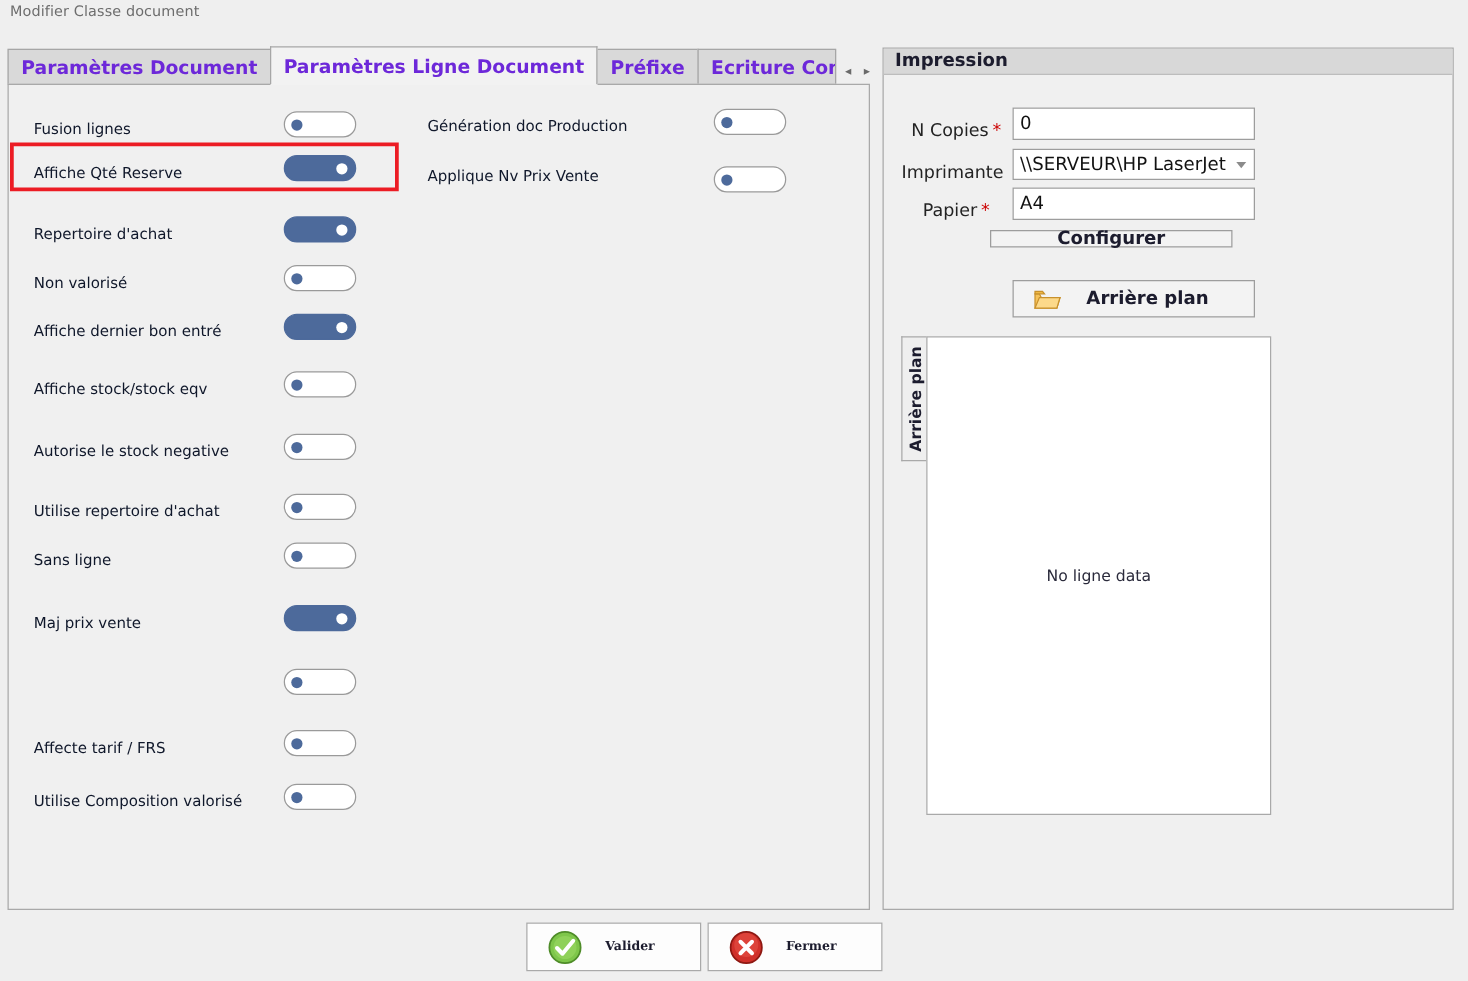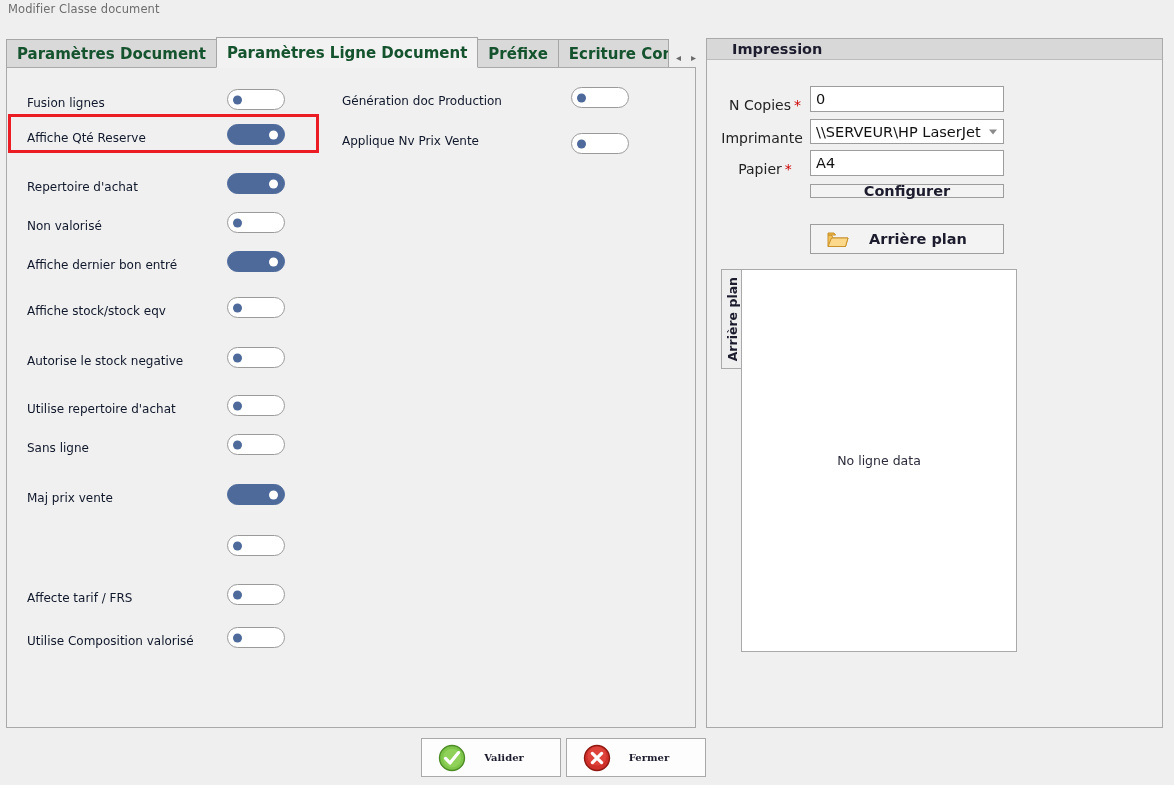--- a/index.html
+++ b/index.html
@@ -21,21 +21,21 @@
 
   
   .tabstrip {
     position: absolute; left: 6px; top: 38px;
     width: 690px; height: 30px;
     display: flex; align-items: flex-end;
   }
   .tab {
     height: 29px; padding: 0 10px;
     display: flex; align-items: center;
-    font-size: 15px; font-weight: bold; color: #14532d;
+    font-size: 15px; font-weight: bold; color: #6d28d9;
     background: #d9d9d9;
     border: 1px solid #a6a6a6;
     border-bottom: 1px solid #a6a6a6;
     margin-right: -1px;
     white-space: nowrap;
     font-family: "DejaVu Sans", "Liberation Sans", sans-serif;
   }
   .tab.active {
     background: #f2f2f2;
     border-bottom: 1px solid #f2f2f2;
@@ -110,21 +110,21 @@
     width: 457px; height: 690px;
     background: #f0f0f0;
     border: 1px solid #a9a9a9;
   }
   .panel-right-title {
     position: absolute; left: 0; top: 0;
     width: 100%; height: 21px;
     background: #d8d8d8;
     border-bottom: 1px solid #bdbdbd;
     font-size: 14.5px; font-weight: bold; color: #1c1c2e;
-    display: flex; align-items: center; padding-left: 25px;
+    display: flex; align-items: center; padding-left: 9px;
   }
   .fld-label {
     position: absolute;
     font-size: 14px; color: #232323;
     white-space: nowrap;
     text-align: center;
   }
   .req { color: #cc0000; font-size: 14px; margin-left: 3px; }
   .fld-input {
     position: absolute;
@@ -306,21 +306,21 @@
       <span class="combo-arrow"></span>
     </div>
 
     <div class="fld-label" style="left:14px; top:122px; width:88px;">
       <span>Papier</span><span class="req">*</span>
     </div>
     <div class="fld-input" style="left:103px; top:111px; width:194px; height:26px;">
       <span>A4</span>
     </div>
 
-    <div class="btn-flat" style="left:103px; top:145px; width:194px; height:14px;align-items:center;">
+    <div class="btn-flat" style="left:85px; top:145px; width:194px; height:14px;align-items:center;">
       <span>Configurer</span>
     </div>
 
     <div class="btn-bg" style="left:103px; top:185px; width:194px; height:30px;">
       <svg class="folder-ico" viewBox="0 0 22 17">
         <path d="M1 4 L1 15.5 L18.5 15.5 L21 7 L6 7 L4.5 4 Z" fill="#f6c35a" stroke="#c8912c" stroke-width="1"></path>
         <path d="M1 4 L1 2 L7 2 L8.6 4 Z" fill="#f0b944" stroke="#c8912c" stroke-width="1"></path>
         <path d="M4.5 7 L21 7 L18.5 15.5 L1 15.5 Z" fill="#fcd98a" stroke="#c8912c" stroke-width="1"></path>
       </svg>
       <span class="lbl">Arrière plan</span>

